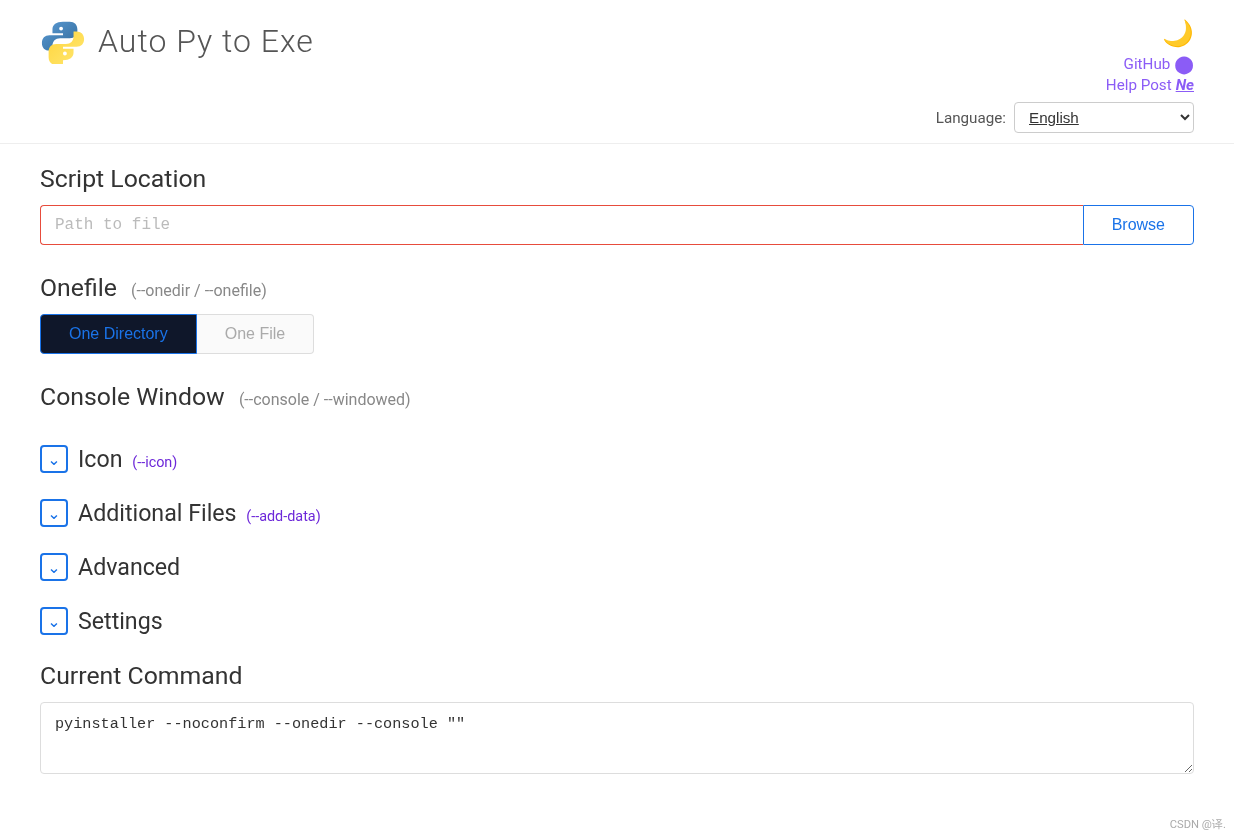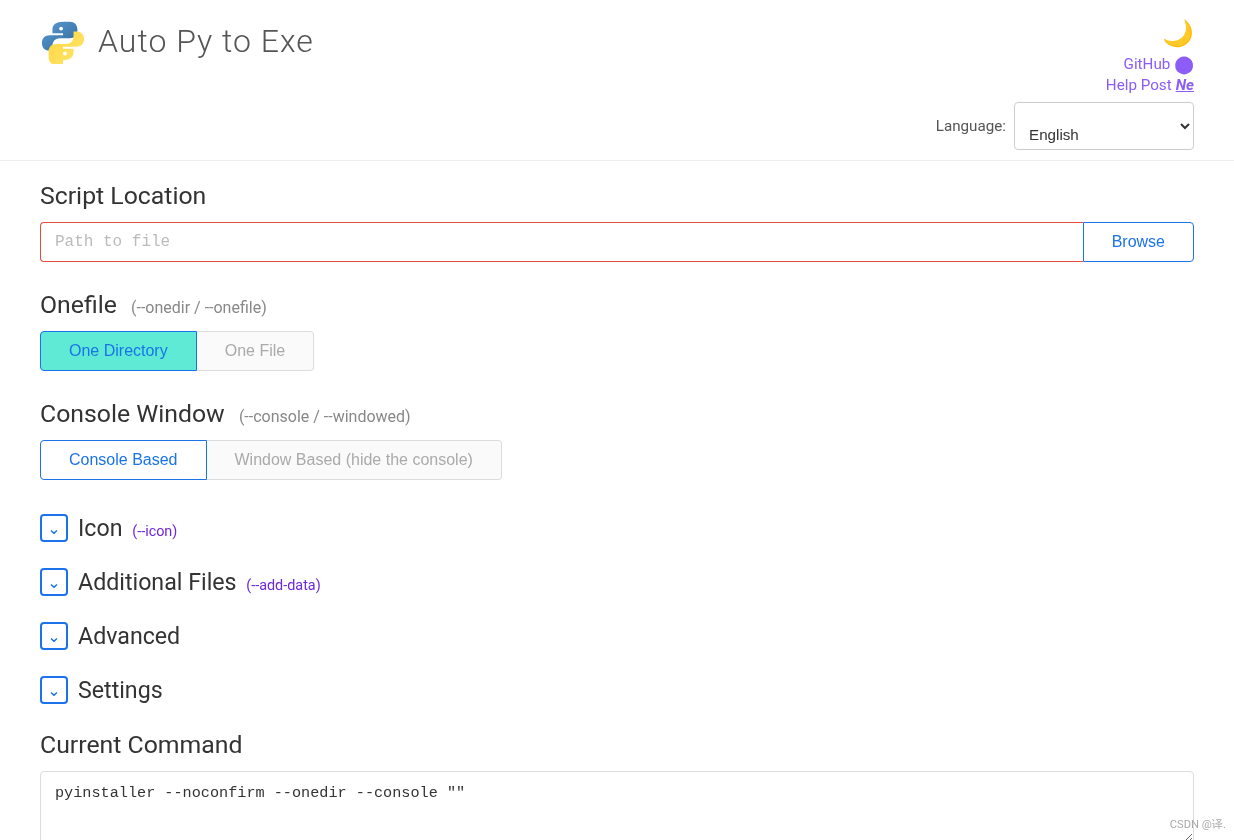--- a/index.html
+++ b/index.html
@@ -81,29 +81,30 @@
       gap: 8px;
       margin-top: 6px;
     }
 
     .language-label {
       font-size: 0.95rem;
       color: #555;
     }
 
     .language-select {
-      padding: 22px 28px 5px 10px;
+      padding: 5px 28px 5px 10px;
       font-size: 0.95rem;
       border: 1px solid #ccc;
       border-radius: 4px;
       background: white;
       color: #333;
       cursor: pointer;
       min-width: 180px;
       appearance: auto;
+      text-decoration: underline;
     }
 
     .divider {
       border: none;
       border-top: 1px solid #eee;
       margin: 0 0 0 0;
     }
 
     .main-content {
       padding: 20px 40px 40px 40px;
@@ -168,21 +169,21 @@
     .toggle-button {
       padding: 10px 28px;
       font-size: 1rem;
       border: 1.5px solid #1a73e8;
       cursor: pointer;
       background: white;
       color: #555;
     }
 
     .toggle-button.active {
-      background: #5eead4;
+      background: #0f172a;
       color: #1a73e8;
       border-color: #1a73e8;
     }
 
     .toggle-button:first-child {
       border-radius: 4px 0 0 4px;
     }
 
     .toggle-button:last-child {
       border-radius: 0 4px 4px 0;
@@ -357,24 +358,20 @@
       <button class="toggle-button active">One Directory</button>
       <button class="toggle-button inactive">One File</button>
     </div>
   </div>
 
   <div class="console-section">
     <div class="section-title">
       <span>Console Window</span>
       <span class="section-subtitle">(--console / --windowed)</span>
     </div>
-    <div class="console-button-group">
-      <button class="console-btn active">Console Based</button>
-      <button class="console-btn inactive">Window Based (hide the console)</button>
-    </div>
   </div>
 
   <div class="collapsible-section">
     <div class="collapsible-header">
       <div class="collapse-icon">⌄</div>
       <span class="collapsible-title">
         <span>Icon</span>
         <span class="collapsible-subtitle">(--icon)</span>
       </span>
     </div>

